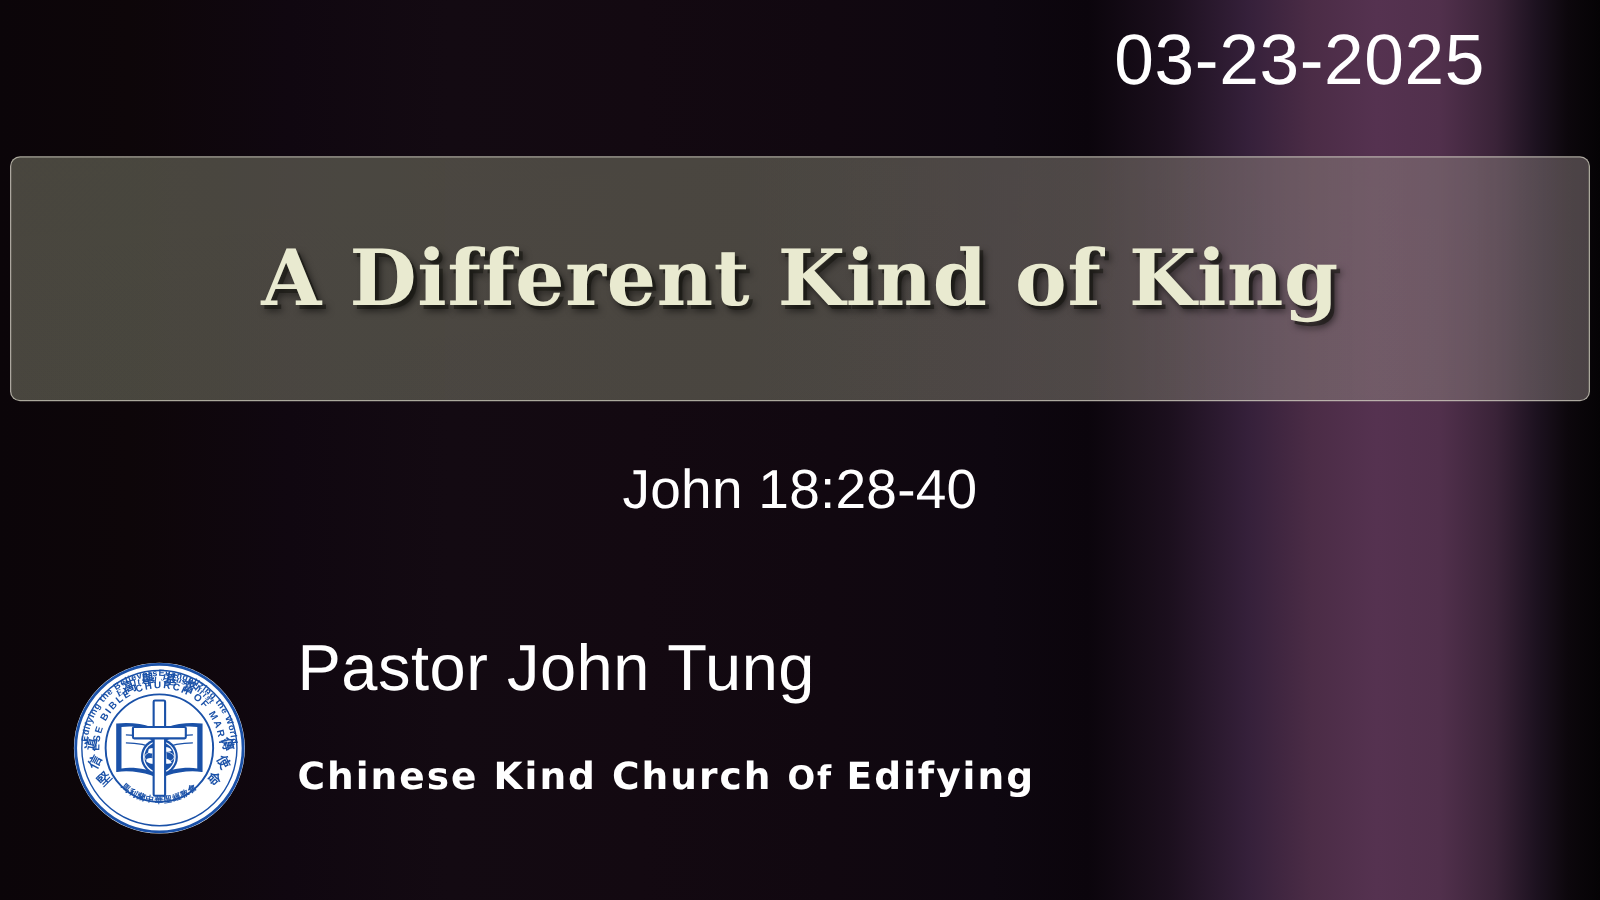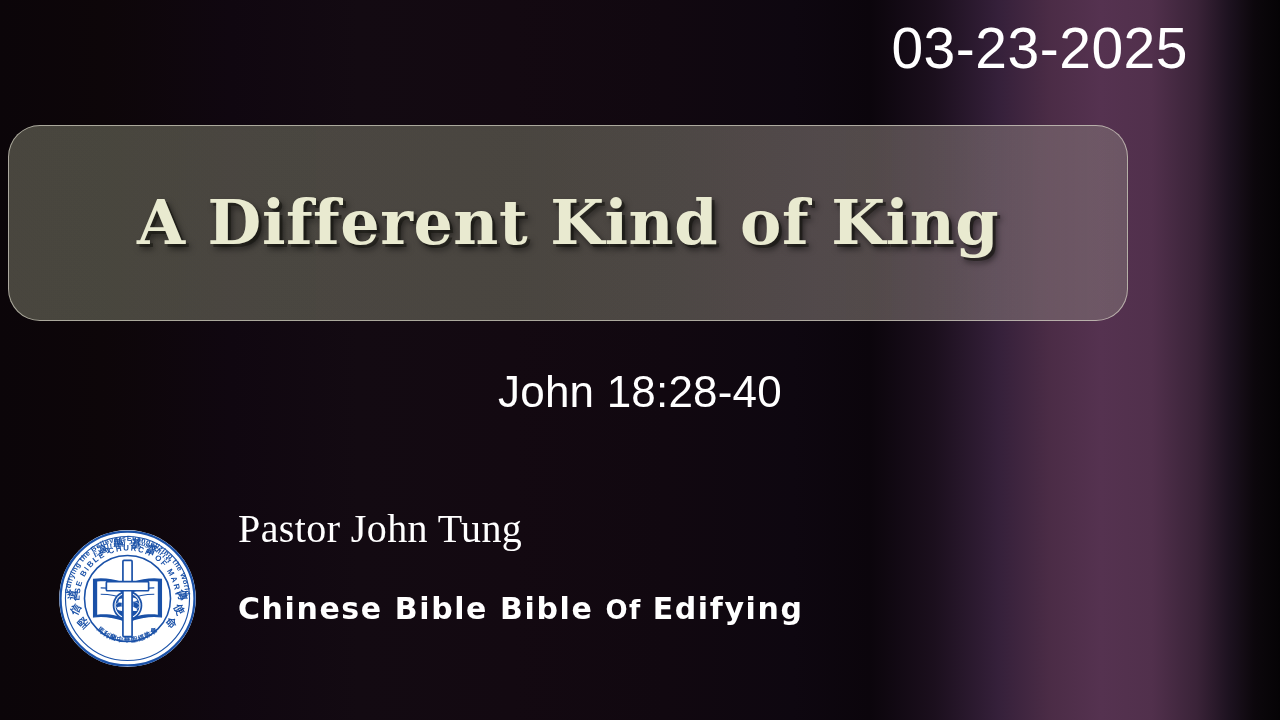--- a/index.html
+++ b/index.html
@@ -49,24 +49,24 @@
     letter-spacing:0.5px;
     line-height:1;
     white-space:nowrap;
   }
 
   
   .title-panel {
     position:absolute;
     left:8px;
     top:125px;
-    width:1120px;
+    width:1264px;
     height:196px;
     border:1px solid rgba(232,230,214,0.62);
-    border-radius:32px;
+    border-radius:8px;
     background:
       linear-gradient(90deg,
         rgba(226,226,205,0.185) 0%,
         rgba(226,226,205,0.185) 46%,
         rgba(238,225,222,0.20) 62%,
         rgba(245,222,226,0.225) 76%,
         rgba(247,224,232,0.215) 88%,
         rgba(235,222,228,0.195) 100%),
       linear-gradient(90deg,
         rgba(60,60,48,0.55) 0%,
@@ -110,23 +110,23 @@
   
   .speaker-block {
     position:absolute;
     left:238px;
     top:508px;
     width:900px;
   }
 
   .speaker-name {
     color:#ffffff;
-    font-family:Liberation Serif, serif;
+    font-family:Liberation Sans, sans-serif;
     font-weight:400;
-    font-size:40px;
+    font-size:52px;
     letter-spacing:0.4px;
     line-height:1.05;
     white-space:nowrap;
   }
 
   .church-name {
     margin-top:44px;
     color:#ffffff;
     font-family:"DejaVu Sans", "Liberation Sans", sans-serif;
     font-weight:700;
@@ -263,17 +263,17 @@
       <g>
         <rect x="93.5" y="46" width="13" height="108" rx="1.5" fill="#ffffff" stroke="#1a51a8" stroke-width="2.4"></rect>
         <rect x="70" y="76" width="60" height="13" rx="1.5" fill="#ffffff" stroke="#1a51a8" stroke-width="2.4"></rect>
       </g>
     </svg>
   </div>
 
   <div class="speaker-block">
     <div class="speaker-name">Pastor John Tung</div>
     <div class="church-name">
-      <span>Chinese Bible Bible </span><span class="big">Of </span><span>Edifying</span>
+      <span>Chinese Kind Church </span><span class="big">Of </span><span>Edifying</span>
     </div>
   </div>
 
 </div>
 
 </body></html>

